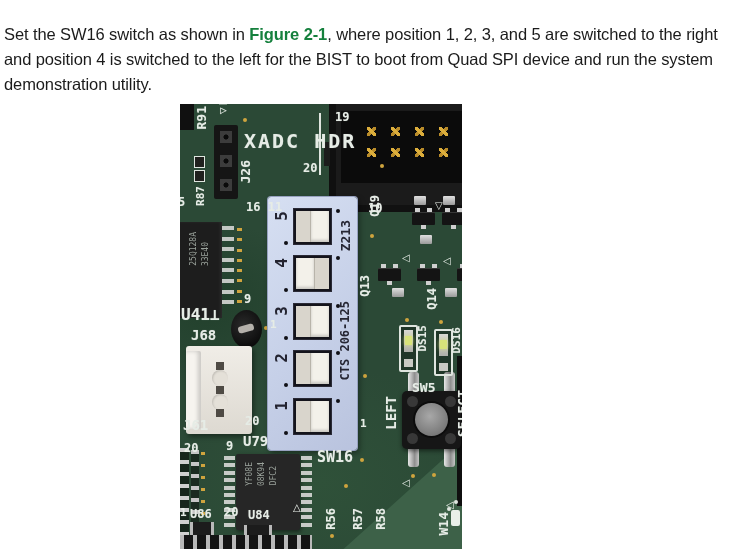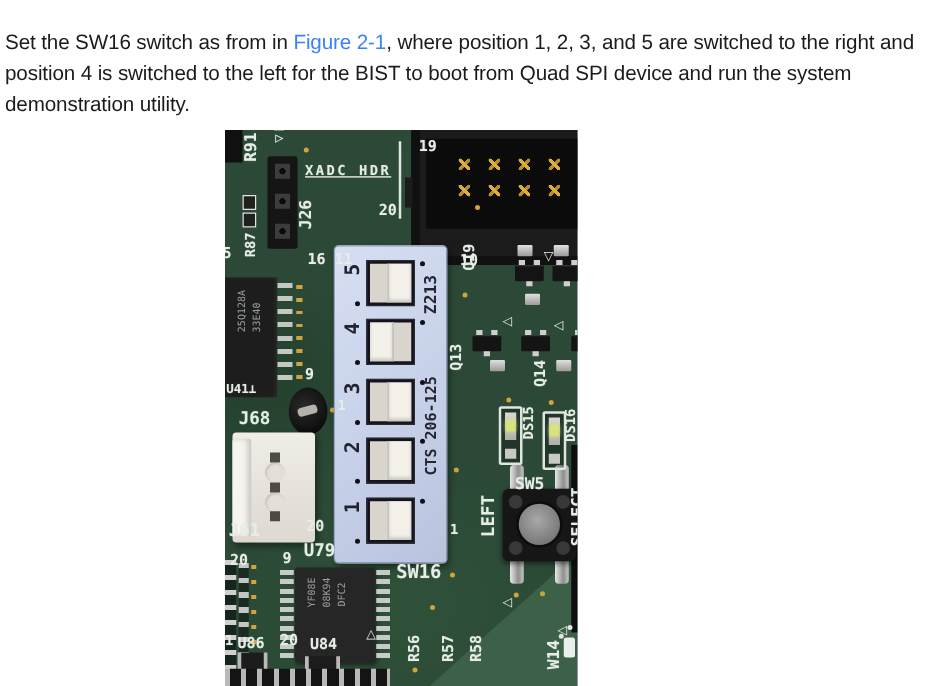--- a/index.html
+++ b/index.html
@@ -137,21 +137,21 @@
      border-right:3px solid #b9b9b9;}
   .bstrip{left:0;top:431px;width:132px;height:14px;z-index:2;
      background:repeating-linear-gradient(90deg,#b9b9b9 0 4px,#141414 4px 13px);}
   .selstrip{left:277px;top:252px;width:5px;height:150px;background:#0f0f0f;z-index:1;}
   .wpad{left:271px;top:406px;width:9px;height:16px;background:#e9efe9;
      border-radius:2px;z-index:2;}
 </style>
 </head>
 <body>
 
-<p class="doc-text" style="color: rgb(27, 27, 27);"><span>Set the SW16 switch as from in </span><a href="#" style="color: #3b82f6;">Figure 2-1</a><span>, where position 1, 2, 3, and 5 are switched to the right and position 4 is switched to the left for the BIST to boot from Quad SPI device and run the system demonstration utility.</span></p>
+<p class="doc-text" style="color: rgb(27, 27, 27);"><span>Set the SW16 switch as shown in </span><a href="#" style="color: #15803d; font-weight: bold;">Figure 2-1</a><span>, where position 1, 2, 3, and 5 are switched to the right and position 4 is switched to the left for the BIST to boot from Quad SPI device and run the system demonstration utility.</span></p>
 
 <div class="photo">
   <div class="pour"></div>
 
   <div class="cchip"></div>
   <div class="rres" style="left:14px;top:52px;"></div>
   <div class="rres" style="left:14px;top:66px;"></div>
   <div class="j26h">
     <div class="p" style="top:6px;"></div>
     <div class="p" style="top:30px;"></div>
@@ -221,27 +221,27 @@
   <div class="stripB"></div>
   <div class="stripG"></div>
   <div class="schip" style="left:10px;top:418px;width:24px;height:14px;"></div>
   <div class="schip" style="left:64px;top:421px;width:28px;height:15px;"></div>
   <div class="bstrip"></div>
 <span class="silk v" style="left: 15px; top: 2px; font-size: 13px; letter-spacing: 0px;">R91</span>
     <span class="silk v" style="left: 38px; top: -6px; font-size: 11px; letter-spacing: 0px;">◁M</span>
     <span class="silk h" style="left: -2px; top: 92px; font-size: 12px; letter-spacing: 0px;">5</span>
     <span class="silk v" style="left: 15px; top: 82px; font-size: 11px; letter-spacing: 0px;">R87</span>
     <span class="silk v" style="left: 59px; top: 56px; font-size: 13px; letter-spacing: 0px;">J26</span>
-    <span class="silk h" style="left: 64px; top: 27px; font-size: 11px; letter-spacing: 2px; text-decoration: underline;">XADC HDR</span>
+    <span class="silk h" style="left: 64px; top: 27px; font-size: 20px; letter-spacing: 2px;">XADC HDR</span>
     <span class="silk h" style="left: 119px; top: 7px; font-size: 12px; letter-spacing: 0px; margin-left: 36px;">19</span>
     <span class="silk h" style="left: 123px; top: 58px; font-size: 12px; letter-spacing: 0px;">20</span>
     <span class="silk h" style="left: 66px; top: 97px; font-size: 12px; letter-spacing: 0px;">16 11</span>
     <span class="silk h" style="left: 188px; top: 98px; font-size: 12px; letter-spacing: 0px;">10</span>
     <span class="silk h" style="left: 64px; top: 189px; font-size: 12px; letter-spacing: 0px;">9</span>
-    <span class="silk h" style="left: 1px; top: 203px; font-size: 10px; letter-spacing: 0px;">U41⊥</span>
+    <span class="silk h" style="left: 1px; top: 203px; font-size: 16px; letter-spacing: 0px;">U41⊥</span>
     <span class="silk h" style="left: 11px; top: 224px; font-size: 14px; letter-spacing: 0px;">J68</span>
     <span class="silk h" style="left: 90px; top: 215px; font-size: 11px; letter-spacing: 0px;">1</span>
     <span class="silk h" style="left: 3px; top: 314px; font-size: 14px; letter-spacing: 0px;">J61</span>
     <span class="silk h" style="left: 4px; top: 338px; font-size: 12px; letter-spacing: 0px;">20</span>
     <span class="silk h" style="left: 65px; top: 311px; font-size: 12px; letter-spacing: 0px;">20</span>
     <span class="silk h" style="left: 46px; top: 336px; font-size: 12px; letter-spacing: 0px;">9</span>
     <span class="silk h" style="left: 63px; top: 330px; font-size: 14px; letter-spacing: 0px;">U79</span>
     <span class="silk h" style="left: 137px; top: 346px; font-size: 15px; letter-spacing: 0px;">SW16</span>
     <span class="silk h" style="left: 180px; top: 314px; font-size: 11px; letter-spacing: 0px;">1</span>
     <span class="silk h" style="left: 0px; top: 403px; font-size: 11px; letter-spacing: 0px;">1</span>

